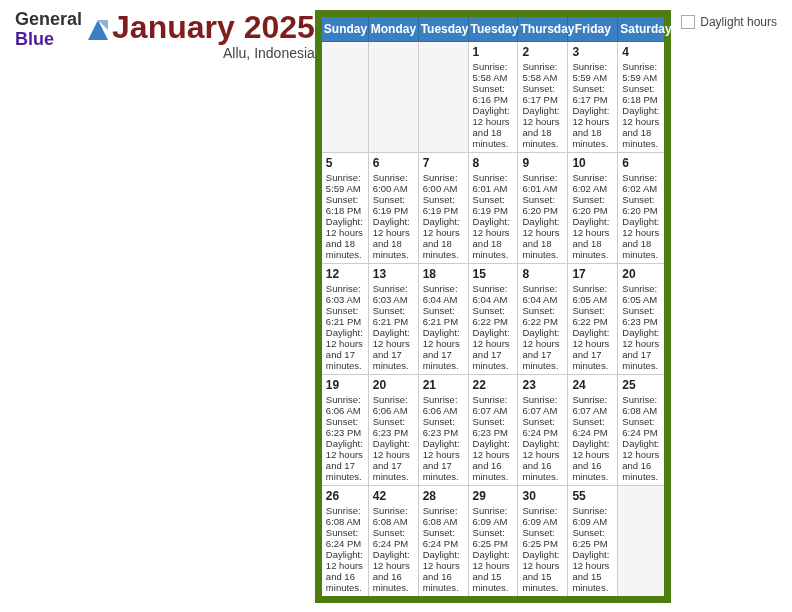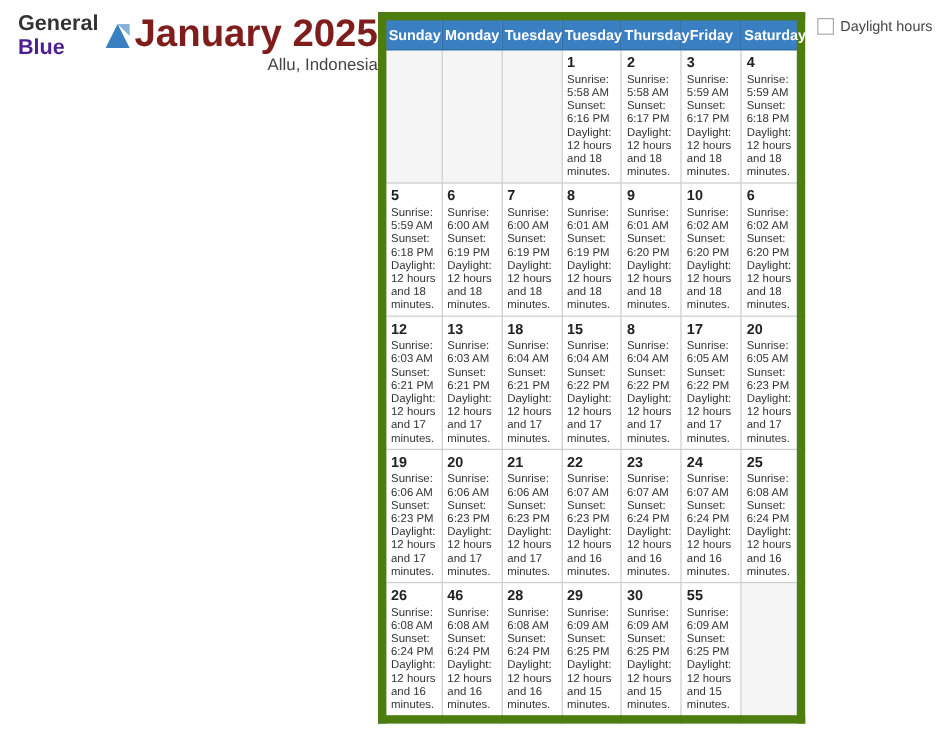--- a/index.html
+++ b/index.html
@@ -303,21 +303,21 @@
           </td>
         </tr>
         <tr>
           <td>
             <span class="day-number">26</span>
             <div>Sunrise: 6:08 AM</div>
             <div>Sunset: 6:24 PM</div>
             <div>Daylight: 12 hours and 16 minutes.</div>
           </td>
           <td>
-            <span class="day-number">46</span>
+            <span class="day-number">42</span>
             <div>Sunrise: 6:08 AM</div>
             <div>Sunset: 6:24 PM</div>
             <div>Daylight: 12 hours and 16 minutes.</div>
           </td>
           <td>
             <span class="day-number">28</span>
             <div>Sunrise: 6:08 AM</div>
             <div>Sunset: 6:24 PM</div>
             <div>Daylight: 12 hours and 16 minutes.</div>
           </td>

